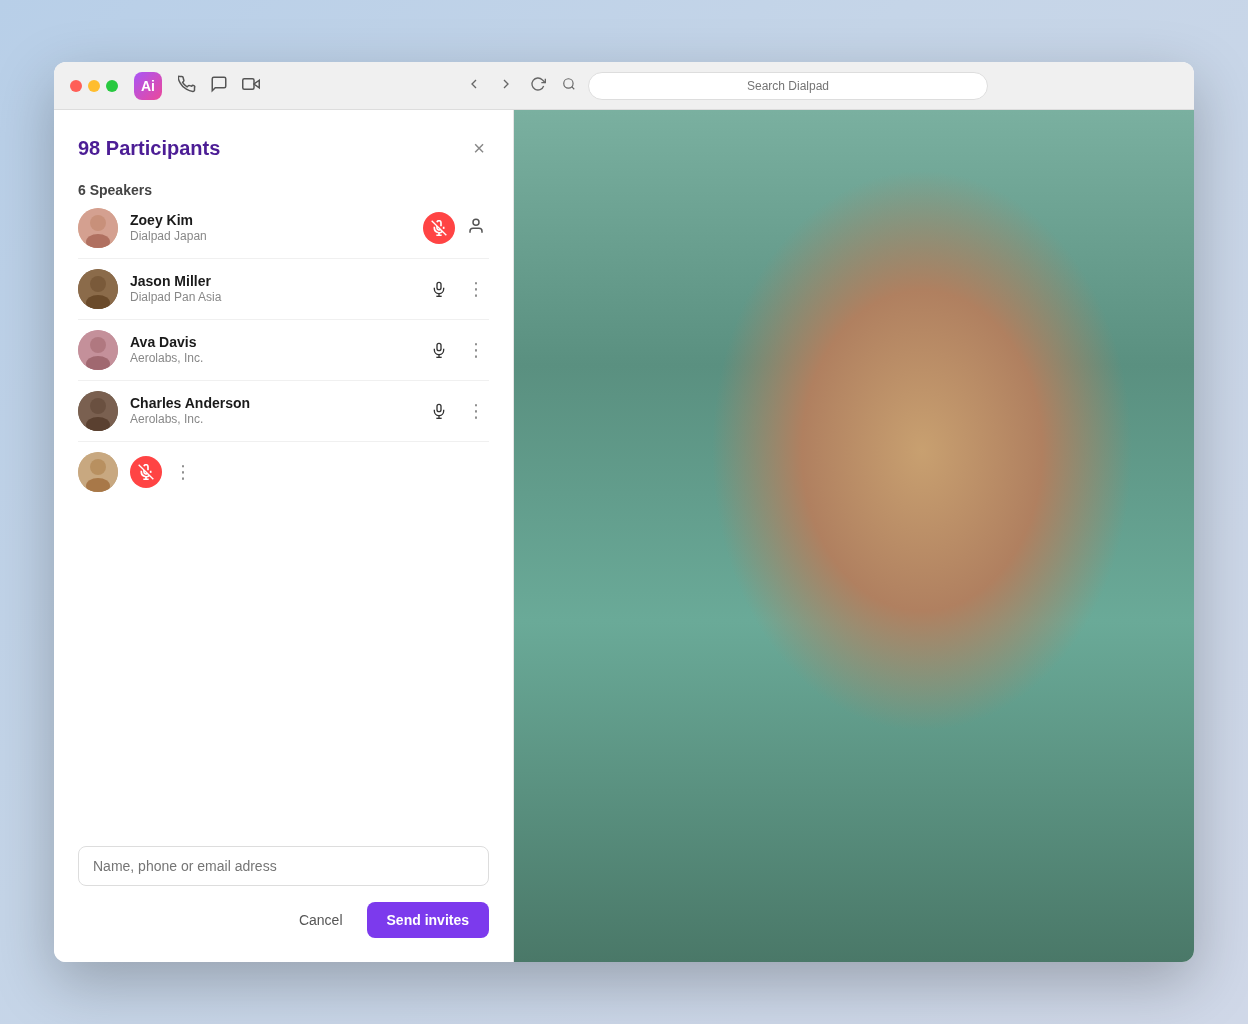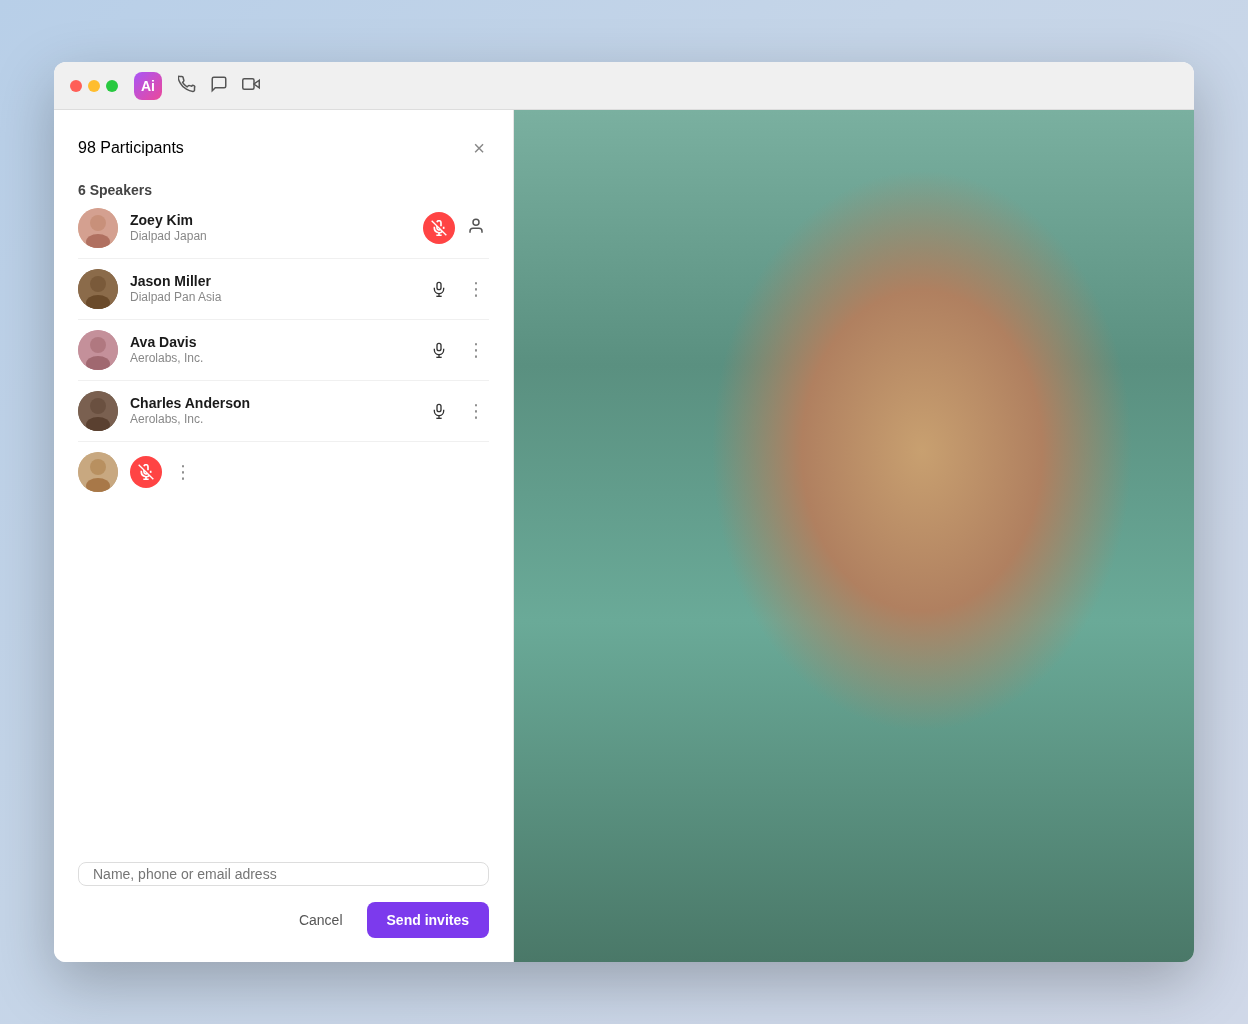--- a/index.html
+++ b/index.html
@@ -146,23 +146,23 @@
     }
 
     .panel-header {
       display: flex;
       align-items: center;
       justify-content: space-between;
       margin-bottom: 20px;
     }
 
     .panel-title {
-      font-size: 16px;
-      font-weight: 400;
-      color: #000000;
+      font-size: 20px;
+      font-weight: 700;
+      color: #4c1d95;
     }
 
     .close-btn {
       background: none;
       border: none;
       cursor: pointer;
       font-size: 20px;
       color: #888;
       padding: 4px;
       line-height: 1;
@@ -324,21 +324,21 @@
 
     .invite-desc {
       font-size: 14px;
       color: #555;
       line-height: 1.5;
       margin-bottom: 14px;
     }
 
     .invite-input {
       width: 100%;
-      height: 24px;
+      height: 40px;
       border: 1.5px solid #ddd;
       border-radius: 8px;
       padding: 0 14px;
       font-size: 14px;
       color: #888;
       outline: none;
       margin-bottom: 16px;
     }
 
     .invite-actions {
@@ -406,20 +406,45 @@
         </svg>
       </span>
       <span class="nav-icon">
         <svg width="18" height="18" viewBox="0 0 24 24" fill="none" stroke="currentColor" stroke-width="2">
           <polygon points="23 7 16 12 23 17 23 7"></polygon>
           <rect x="1" y="5" width="15" height="14" rx="2" ry="2"></rect>
         </svg>
       </span>
     </div>
 
+    <div class="browser-controls">
+      <button class="nav-btn">
+        <svg width="16" height="16" viewBox="0 0 24 24" fill="none" stroke="currentColor" stroke-width="2">
+          <polyline points="15 18 9 12 15 6"></polyline>
+        </svg>
+      </button>
+      <button class="nav-btn">
+        <svg width="16" height="16" viewBox="0 0 24 24" fill="none" stroke="currentColor" stroke-width="2">
+          <polyline points="9 18 15 12 9 6"></polyline>
+        </svg>
+      </button>
+      <button class="nav-btn">
+        <svg width="16" height="16" viewBox="0 0 24 24" fill="none" stroke="currentColor" stroke-width="2">
+          <polyline points="23 4 23 10 17 10"></polyline>
+          <path d="M20.49 15a9 9 0 11-2.12-9.36L23 10"></path>
+        </svg>
+      </button>
+      <button class="nav-btn">
+        <svg width="14" height="14" viewBox="0 0 24 24" fill="none" stroke="currentColor" stroke-width="2">
+          <circle cx="11" cy="11" r="8"></circle>
+          <line x1="21" y1="21" x2="16.65" y2="16.65"></line>
+        </svg>
+      </button>
+      <input class="address-bar" type="text" placeholder="Search Dialpad" style="">
+    </div>
   </div>
 
   <div class="browser-content">
 
     <div class="participants-panel">
 
       <div class="panel-header">
         <h2 class="panel-title">98 Participants</h2>
         <button class="close-btn">×</button>
       </div>

